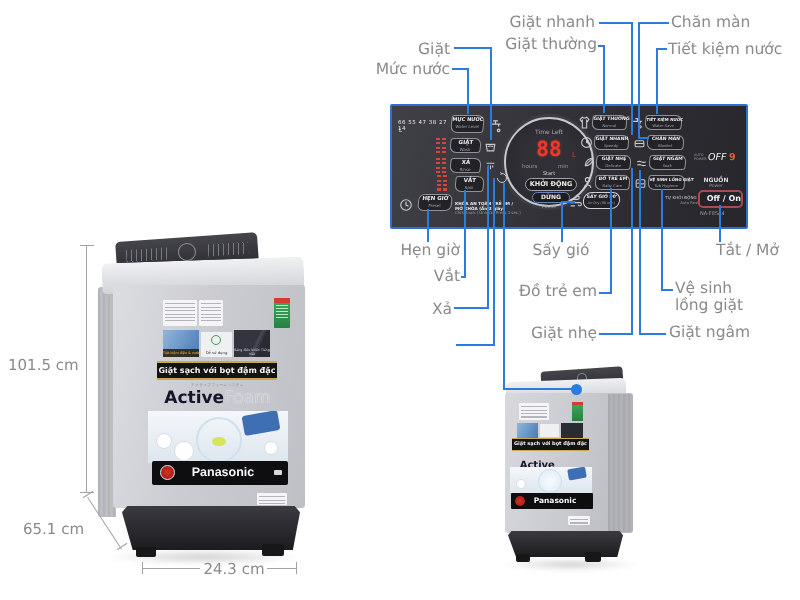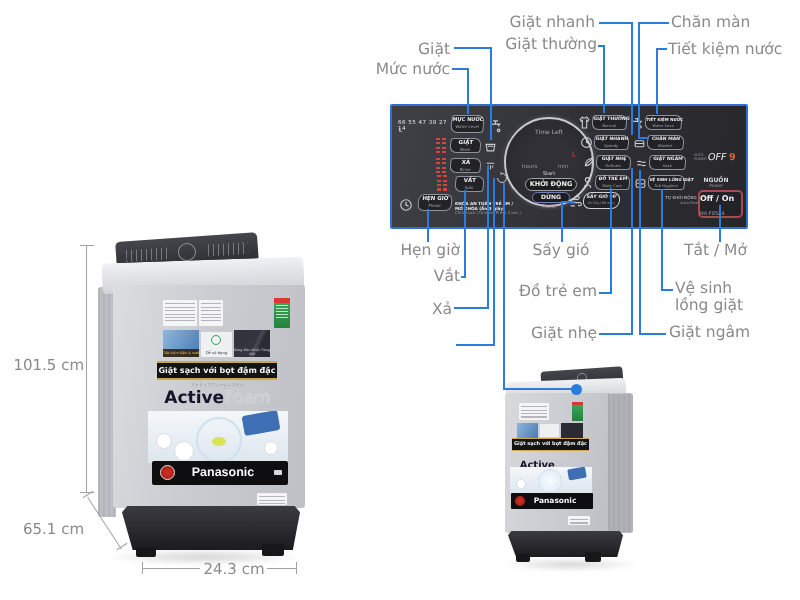--- a/index.html
+++ b/index.html
@@ -46,21 +46,21 @@
   <div class="lbl r" style="left:498px;top:36px;width:99px;">Giặt thường</div>
   <div class="lbl l" style="left:671px;top:14px;width:90px;">Chăn màn</div>
   <div class="lbl l" style="left:668px;top:41px;width:128px;">Tiết kiệm nước</div>
 
   <div class="lbl r" style="left:394px;top:242px;width:66px;">Hẹn giờ</div>
   <div class="lbl r" style="left:416px;top:268px;width:44px;">Vắt</div>
   <div class="lbl r" style="left:420px;top:301px;width:32px;">Xả</div>
   <div class="lbl c" style="left:522px;top:242px;width:78px;">Sấy gió</div>
   <div class="lbl r" style="left:508px;top:283px;width:89px;">Đồ trẻ em</div>
   <div class="lbl r" style="left:523px;top:325px;width:74px;">Giặt nhẹ</div>
-  <div class="lbl l" style="left:684px;top:242px;width:80px;">Tắt / Mở</div>
+  <div class="lbl l" style="left:716px;top:242px;width:80px;">Tắt / Mở</div>
   <div class="lbl l" style="left:675px;top:280px;width:88px;">Vệ sinh lồng giặt</div>
   <div class="lbl l" style="left:669px;top:324px;width:100px;">Giặt ngâm</div>
 
   <div class="clh" style="left:454px;top:47px;width:37px;"></div>
   <div class="clv" style="left:490px;top:47px;height:93px;"></div>
   <div class="clh" style="left:452px;top:68px;width:17px;"></div>
   <div class="clv" style="left:467px;top:68px;height:46px;"></div>
   <div class="clh" style="left:599px;top:22px;width:34px;"></div>
   <div class="clv" style="left:631px;top:22px;height:113px;"></div>
   <div class="clh" style="left:598px;top:45px;width:7px;"></div>
@@ -146,20 +146,21 @@
       </svg>
     <div class="btn" style="left:26px;top:88px;width:34px;height:17px;border-radius:6px;">
       <span class="vi">HẸN GIỜ</span>
       <span class="en">Preset</span>
     </div>
     <div class="tinytxt" style="left:63px;top:95px;width:66px;font-size:4.2px;font-weight:bold;line-height:5px;">KHÓA AN TOÀN TRẺ EM / MỞ KHÓA (Ấn 3 giây)</div>
     <div class="tinytxt" style="left:63px;top:104px;width:66px;font-size:4px;color:#9a9ba2;line-height:5px;">Child Lock / Unlock (Press 3 sec.)</div>
 
     <div class="abs" style="left:112px;top:11px;width:90px;height:90px;border-radius:50%;border:2px solid #c6c8ce;box-sizing:border-box;background:radial-gradient(circle,#303036 40%,#26262b 100%);box-shadow:0 0 0 3px #3c3c43;">
       <div class="abs" style="left:0;top:10px;width:100%;text-align:center;font-size:6px;color:#a7a9b0;">Time Left</div>
+      <div class="abs" style="left:0;top:18px;width:100%;text-align:center;font-family:'DejaVu Sans Mono',monospace;font-weight:bold;font-size:21px;color:#ef392b;text-shadow:0 0 3px rgba(240,60,40,.55);">88</div>
       <div class="abs" style="left:66px;top:32px;font-size:7px;color:#ef392b;">L</div>
       <div class="abs" style="left:16px;top:45px;font-size:5.5px;color:#9a9ba2;">hours</div>
       <div class="abs" style="left:52px;top:45px;font-size:5.5px;color:#9a9ba2;">min</div>
       <div class="abs" style="left:0;top:52px;width:100%;text-align:center;font-size:5px;color:#d8d9de;">Start</div>
       <div class="abs" style="left:19px;top:59px;width:52px;height:13px;border-radius:7px;border:1px solid #9fa2aa;background:#1d1d21;box-sizing:border-box;text-align:center;font-size:6.5px;font-weight:bold;color:#eceded;line-height:11px;">KHỞI ĐỘNG</div>
       <div class="abs" style="left:26px;top:73px;width:38px;height:11px;border-radius:6px;border:1px solid #6e82b8;background:#1d1d21;box-sizing:border-box;text-align:center;font-size:6px;font-weight:bold;color:#eceded;line-height:9px;">DỪNG</div>
       <div class="abs" style="left:0;top:85px;width:100%;text-align:center;font-size:5px;color:#9a9ba2;">Pause</div>
     </div>
 
     <svg class="ico" style="left:186px;top:10px;" width="13" height="13" viewBox="0 0 12 12" fill="none" stroke="#c9ccd3" stroke-width="1">
@@ -242,21 +243,21 @@
       <span style="position:absolute;left:35px;top:0;font-size:9.5px;font-weight:bold;color:#e06038;">9</span>
     </div>
     <div class="abs" style="left:308px;top:71px;width:32px;text-align:center;">
       <div style="font-size:6px;font-weight:bold;color:#dcdde2;">NGUỒN</div>
       <div style="font-size:4.5px;color:#9a9ba2;">Power</div>
     </div>
     <div class="abs" style="left:272px;top:89px;width:40px;text-align:right;">
       <div style="font-size:4px;color:#d0d1d6;line-height:5px;">TỰ KHỞI ĐỘNG LẠI</div>
       <div style="font-size:3.8px;color:#9a9ba2;line-height:5px;">Auto Restart</div>
     </div>
-    <div class="abs" style="left:306px;top:84px;width:45px;height:28px;border:2px solid #a84b50;border-radius:5px;background:#232327;box-sizing:border-box;text-align:left;font-size:8px;font-weight:bold;color:#f2f2f5;line-height:14px;">Off / On</div>
+    <div class="abs" style="left:306px;top:84px;width:45px;height:18px;border:2px solid #a84b50;border-radius:5px;background:#232327;box-sizing:border-box;text-align:right;font-size:8px;font-weight:bold;color:#f2f2f5;line-height:14px;">Off / On</div>
     <div class="abs" style="left:308px;top:105px;width:42px;font-size:5px;color:#9a9ba2;">NA-F85A4</div>
   </div>
 
   <div class="abs" style="left:90px;top:233px;width:225px;height:340px;z-index:5;">
     <div class="mshadow" style="left:14px;top:316px;width:200px;height:16px;"></div>
 
     <div class="abs" style="left:8px;top:54px;width:18px;height:230px;background:#bcbec4 repeating-linear-gradient(90deg,#b2b4ba 0 2px,rgba(0,0,0,0) 2px 5px);border-radius:3px 0 0 3px;"></div>
 
     <div class="abs" style="left:26px;top:4px;width:142px;height:30px;background:linear-gradient(#45454c,#2d2d33);border-radius:5px;transform:rotate(-4deg);">
       <div class="abs" style="left:62px;top:6px;width:18px;height:18px;border:1.5px solid #8a8c94;border-radius:50%;box-sizing:border-box;"></div>
@@ -351,21 +352,21 @@
       <div class="abs" style="left:16px;top:3px;width:56px;text-align:center;font-size:7.5px;font-weight:bold;color:#f8f8fa;">Panasonic</div>
     </div>
     <div class="speclabel" style="left:78px;top:152px;width:22px;height:9px;">
         <i></i>
       </div>
     <div class="abs" style="left:18px;top:167px;width:115px;height:26px;background:linear-gradient(#3a3a41,#1c1c1f);clip-path:polygon(3% 0,97% 0,100% 16%,95% 100%,7% 100%,0 16%);"></div>
     <div class="abs" style="left:26px;top:190px;width:14px;height:8px;background:#17171a;border-radius:2px;"></div>
     <div class="abs" style="left:95px;top:188px;width:16px;height:10px;background:#17171a;border-radius:2px;"></div>
   </div>
 
-  <div class="dim" style="left:8px;top:356px;width:76px;text-align:right;">101.5 cm</div>
+  <div class="dim" style="left:8px;top:356px;width:76px;">101.5 cm</div>
   <div class="dln" style="left:86px;top:246px;width:1px;height:247px;"></div>
   <div class="dln" style="left:80px;top:245px;width:14px;height:1px;"></div>
   <div class="dln" style="left:80px;top:492px;width:14px;height:1px;"></div>
 
   <div class="dim" style="left:12px;top:520px;width:72px;text-align:right;">65.1 cm</div>
   <div class="dln" style="left:88px;top:497px;width:62px;height:1px;transform:rotate(56.8deg);transform-origin:0 0;"></div>
   <div class="dln" style="left:82px;top:494px;width:12px;height:1px;transform:rotate(-33deg);"></div>
   <div class="dln" style="left:116px;top:546px;width:12px;height:1px;transform:rotate(-33deg);"></div>
 
   <div class="dim" style="left:203px;top:560px;width:62px;text-align:center;">24.3 cm</div>

